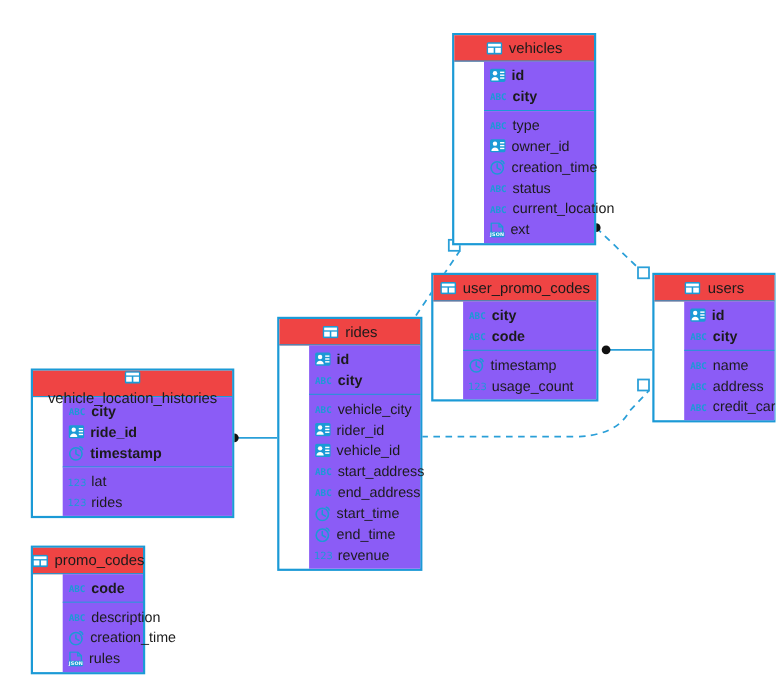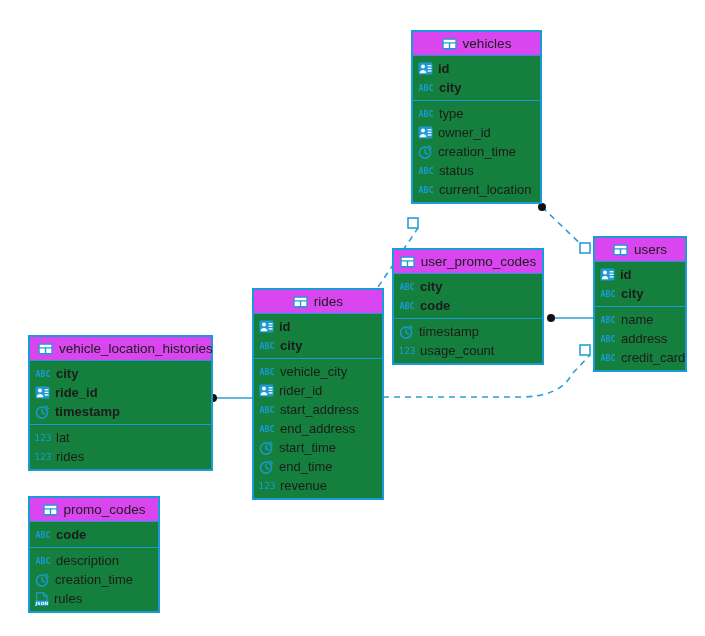--- a/index.html
+++ b/index.html
@@ -19,31 +19,32 @@
     border:2px solid #1b9ad6;
     z-index:2;
   }
   .tbl-header{
     box-sizing:border-box;
     height:24px;
     display:flex;align-items:center;justify-content:center;
     gap:6px;
     padding:0 8px;
     border-bottom:1px solid #1b9ad6;
-    background:#d946ef;
+    background:#ef4444;
   }
-  .tbl-header.left{justify-content:flex-start;}
+  .tbl-header.left{justify-content:flex-start;flex-direction:column;}
   .tbl-title{
     font-size:13.5px;color:#1b1b1b;font-weight:400;line-height:1;
     white-space:nowrap;
   }
   .tbl-section{
     box-sizing:border-box;
     padding:3px 0 3px 0;
-    background:#15803d;
+    background:#8b5cf6;
+    margin-left:27px;
   }
   .tbl-section.pk{border-bottom:1px solid #1b9ad6;}
   .field{
     box-sizing:border-box;
     display:flex;align-items:center;gap:5px;
     height:19px;
     padding:0 6px 0 5px;
     white-space:nowrap;
   }
   .field .fname{font-size:13px;color:#1b1b1b;line-height:1;}
@@ -159,20 +160,31 @@
             <span class="fname">status</span>
           </div>
           <div class="field">
             <span class="ico">
               <svg width="16" height="12" viewBox="0 0 16 12">
                 <text x="8" y="9.2" font-family="DejaVu Sans Mono, monospace" font-size="8.4" font-weight="bold" fill="#1b9ad6" text-anchor="middle">ABC</text>
               </svg>
             </span>
             <span class="fname">current_location</span>
           </div>
+          <div class="field">
+            <span class="ico">
+              <svg width="14" height="14" viewBox="0 0 14 14">
+                <path d="M1.6 0.8 h7.0 l3.4 3.3 v9.1 h-10.4 z" fill="none" stroke="#1b9ad6" stroke-width="1.2" stroke-linejoin="round"></path>
+                <path d="M8.6 0.9 v3.3 h3.3" fill="none" stroke="#1b9ad6" stroke-width="1.1"></path>
+                <rect x="0.3" y="8.6" width="13.4" height="5.0" rx="0.6" fill="#1b9ad6"></rect>
+                <text x="7" y="12.8" font-family="DejaVu Sans, sans-serif" font-size="4.4" font-weight="bold" fill="#fff" text-anchor="middle" letter-spacing="0.2">JSON</text>
+              </svg>
+            </span>
+            <span class="fname">ext</span>
+          </div>
         </div>
       </div>
       <div class="table-node" style="left: 392px; top: 248px; width: 152px;">
         <div class="tbl-header">
           <span class="ico">
             <svg width="15" height="12" viewBox="0 0 15 12">
               <rect x="0.4" y="0.4" width="14.2" height="11.2" rx="1.4" fill="#1b9ad6"></rect>
               <rect x="1.7" y="1.8" width="11.6" height="2.5" fill="#fff"></rect>
               <rect x="1.7" y="5.5" width="5.1" height="4.5" fill="#fff"></rect>
               <rect x="8.2" y="5.5" width="5.1" height="4.5" fill="#fff"></rect>
@@ -212,21 +224,21 @@
           <div class="field">
             <span class="ico">
               <svg width="16" height="12" viewBox="0 0 16 12">
                 <text x="8" y="9.4" font-family="DejaVu Sans, sans-serif" font-size="9" fill="#1b9ad6" text-anchor="middle">123</text>
               </svg>
             </span>
             <span class="fname">usage_count</span>
           </div>
         </div>
       </div>
-      <div class="table-node" style="left: 593px; top: 236px; width: 94px;">
+      <div class="table-node" style="left: 593px; top: 248px; width: 113px;">
         <div class="tbl-header">
           <span class="ico">
             <svg width="15" height="12" viewBox="0 0 15 12">
               <rect x="0.4" y="0.4" width="14.2" height="11.2" rx="1.4" fill="#1b9ad6"></rect>
               <rect x="1.7" y="1.8" width="11.6" height="2.5" fill="#fff"></rect>
               <rect x="1.7" y="5.5" width="5.1" height="4.5" fill="#fff"></rect>
               <rect x="8.2" y="5.5" width="5.1" height="4.5" fill="#fff"></rect>
             </svg>
           </span>
           <span class="tbl-title">users</span>
@@ -333,20 +345,33 @@
                 <path d="M1.7 11.2c0-2 1.5-3.2 3.3-3.2s3.3 1.2 3.3 3.2z" fill="#fff"></path>
                 <rect x="9.6" y="3.1" width="3.9" height="1.3" fill="#fff"></rect>
                 <rect x="9.6" y="5.7" width="3.9" height="1.3" fill="#fff"></rect>
                 <rect x="9.6" y="8.3" width="3.9" height="1.3" fill="#fff"></rect>
               </svg>
             </span>
             <span class="fname">rider_id</span>
           </div>
           <div class="field">
             <span class="ico">
+              <svg width="15" height="13" viewBox="0 0 15 13">
+                <rect x="0.5" y="0.5" width="14" height="12" rx="1.5" fill="#1b9ad6"></rect>
+                <circle cx="5" cy="4.6" r="2" fill="#fff"></circle>
+                <path d="M1.7 11.2c0-2 1.5-3.2 3.3-3.2s3.3 1.2 3.3 3.2z" fill="#fff"></path>
+                <rect x="9.6" y="3.1" width="3.9" height="1.3" fill="#fff"></rect>
+                <rect x="9.6" y="5.7" width="3.9" height="1.3" fill="#fff"></rect>
+                <rect x="9.6" y="8.3" width="3.9" height="1.3" fill="#fff"></rect>
+              </svg>
+            </span>
+            <span class="fname">vehicle_id</span>
+          </div>
+          <div class="field">
+            <span class="ico">
               <svg width="16" height="12" viewBox="0 0 16 12">
                 <text x="8" y="9.2" font-family="DejaVu Sans Mono, monospace" font-size="8.4" font-weight="bold" fill="#1b9ad6" text-anchor="middle">ABC</text>
               </svg>
             </span>
             <span class="fname">start_address</span>
           </div>
           <div class="field">
             <span class="ico">
               <svg width="16" height="12" viewBox="0 0 16 12">
                 <text x="8" y="9.2" font-family="DejaVu Sans Mono, monospace" font-size="8.4" font-weight="bold" fill="#1b9ad6" text-anchor="middle">ABC</text>
@@ -441,21 +466,21 @@
           <div class="field">
             <span class="ico">
               <svg width="16" height="12" viewBox="0 0 16 12">
                 <text x="8" y="9.4" font-family="DejaVu Sans, sans-serif" font-size="9" fill="#1b9ad6" text-anchor="middle">123</text>
               </svg>
             </span>
             <span class="fname">rides</span>
           </div>
         </div>
       </div>
-      <div class="table-node" style="left: 28px; top: 496px; width: 132px;">
+      <div class="table-node" style="left: 28px; top: 496px; width: 104px;">
         <div class="tbl-header">
           <span class="ico">
             <svg width="15" height="12" viewBox="0 0 15 12">
               <rect x="0.4" y="0.4" width="14.2" height="11.2" rx="1.4" fill="#1b9ad6"></rect>
               <rect x="1.7" y="1.8" width="11.6" height="2.5" fill="#fff"></rect>
               <rect x="1.7" y="5.5" width="5.1" height="4.5" fill="#fff"></rect>
               <rect x="8.2" y="5.5" width="5.1" height="4.5" fill="#fff"></rect>
             </svg>
           </span>
           <span class="tbl-title">promo_codes</span>

